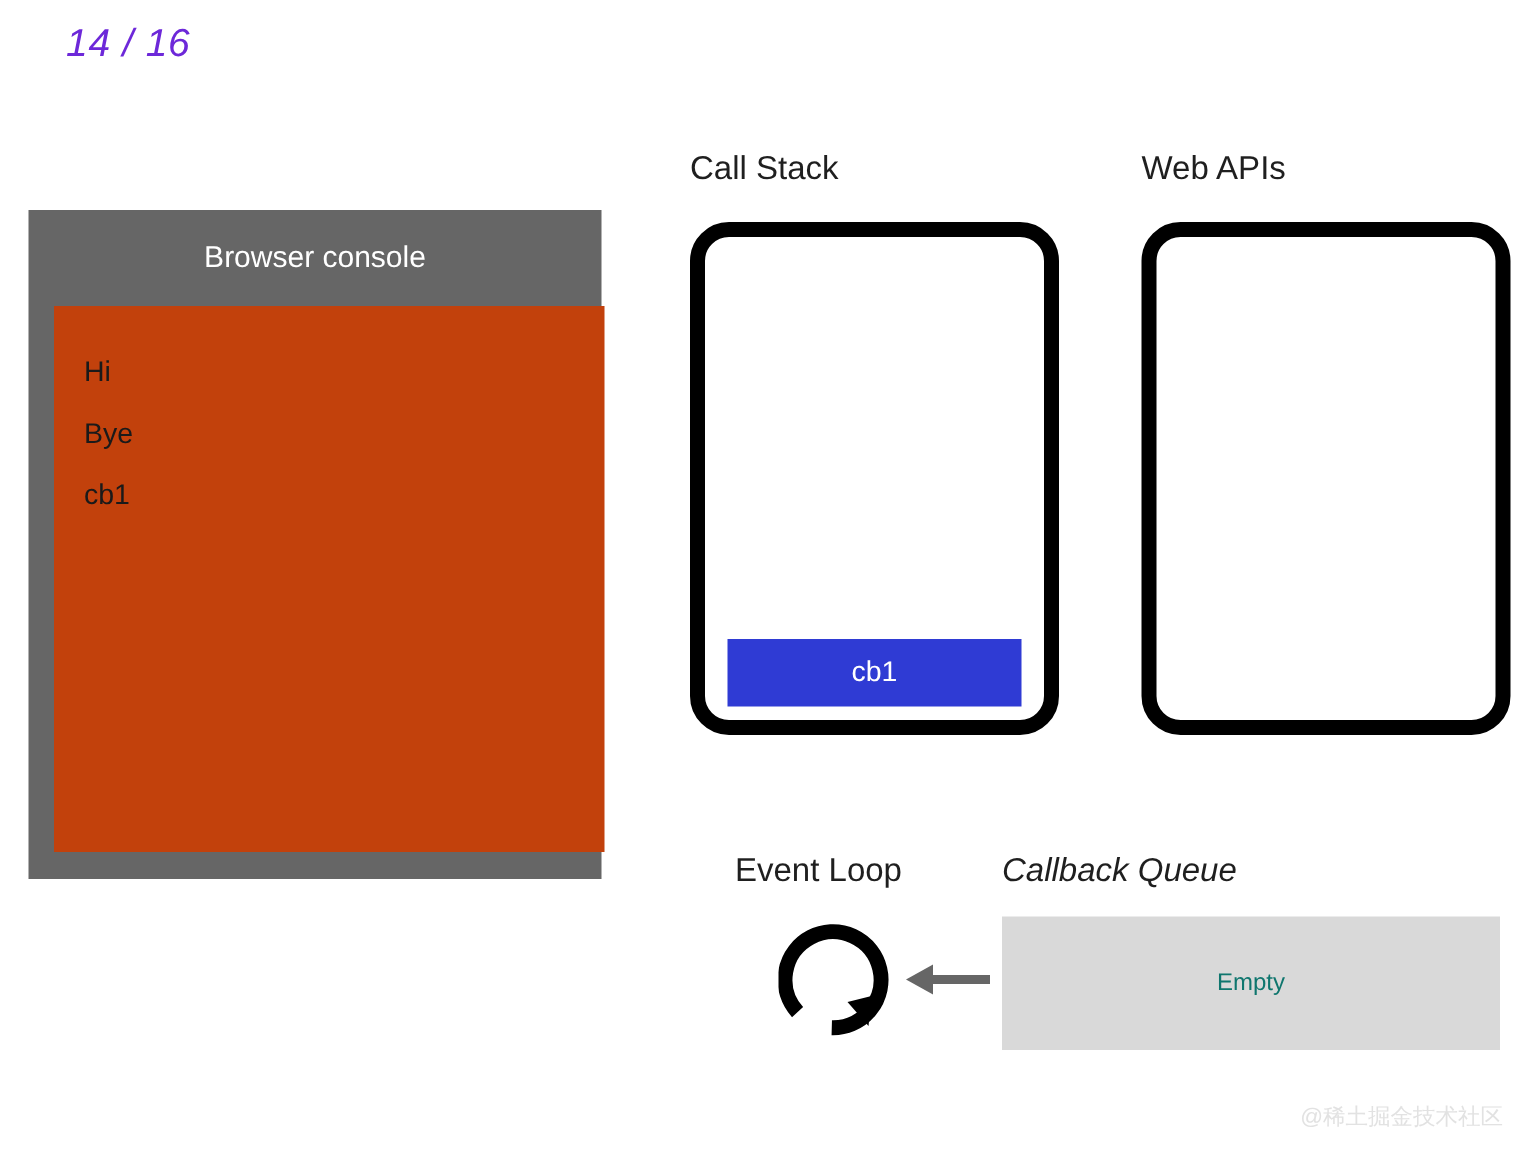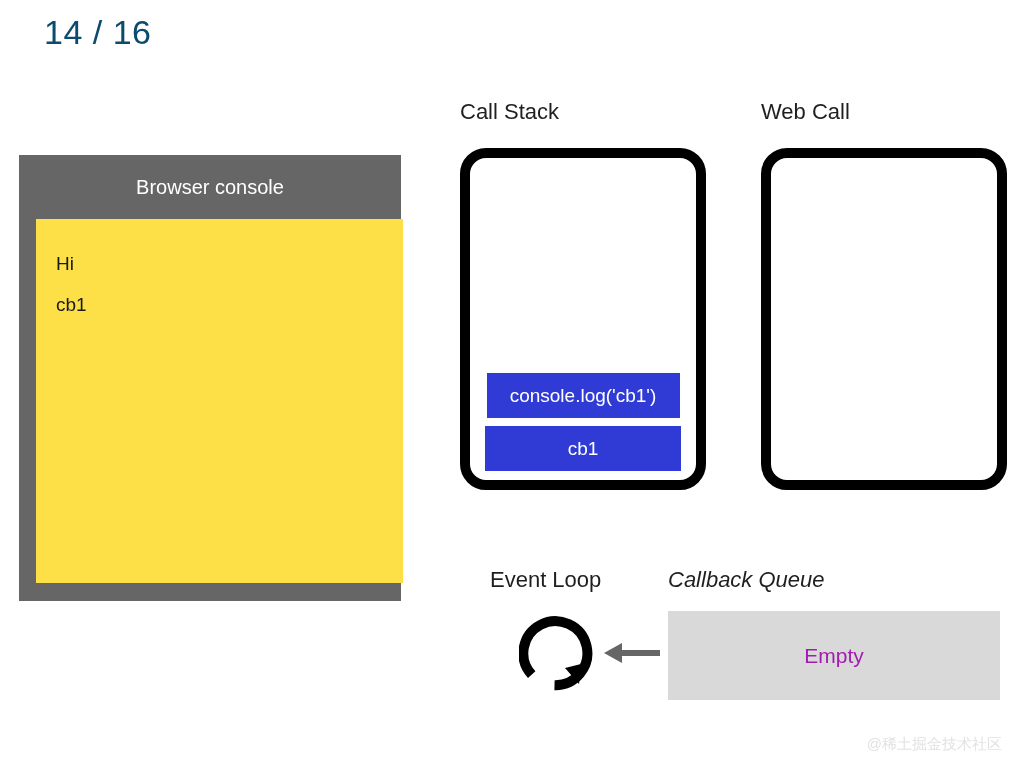--- a/index.html
+++ b/index.html
@@ -14,31 +14,32 @@
     overflow: hidden;
     font-family: "Liberation Sans", sans-serif;
     color: #202020;
   }
 
   
   #slide-counter {
     position: absolute;
     left: 44px;
     top: 13px;
-    font-size: 34px;
-    color: #0c4a6e;
+    font-size: 26px;
+    color: #6d28d9;
     letter-spacing: 0.5px;
     white-space: nowrap;
+    font-style: italic;
   }
 
   
   #browser-console {
     position: absolute;
     left: 19px;
-    top: 155px;
+    top: 140px;
     width: 382px;
     height: 446px;
     background: #666666;
     box-sizing: border-box;
   }
   #console-title {
     position: absolute;
     left: 0;
     top: 0;
     width: 100%;
@@ -47,21 +48,21 @@
     text-align: center;
     color: #ffffff;
     font-size: 20px;
   }
   #console-output {
     position: absolute;
     left: 17px;
     top: 64px;
     width: 367px;
     height: 364px;
-    background: #fde047;
+    background: #c2410c;
     box-sizing: border-box;
     padding: 24px 13px 0 20px;
     overflow: hidden;
   }
   .console-line {
     font-size: 19px;
     color: #1a1a1a;
     line-height: 41px;
     white-space: nowrap;
   }
@@ -160,22 +161,22 @@
   }
   #callback-queue-status {
     position: absolute;
     left: 0;
     top: 0;
     width: 100%;
     height: 100%;
     display: flex;
     align-items: center;
     justify-content: center;
-    font-size: 21px;
-    color: #a21caf;
+    font-size: 16px;
+    color: #0f766e;
   }
 
   
   #watermark {
     position: absolute;
     right: 22px;
     bottom: 14px;
     font-size: 15px;
     color: #e2e2e2;
     white-space: nowrap;
@@ -183,33 +184,33 @@
 </style>
 </head>
 <body>
 
 <div id="slide-counter">14 / 16</div>
 
 <div id="browser-console">
   <div id="console-title">Browser console</div>
   <div id="console-output">
     <div class="console-line">Hi</div>
+    <div class="console-line">Bye</div>
     <div class="console-line">cb1</div>
   </div>
 </div>
 
 <div class="panel-title" id="call-stack-title">Call Stack</div>
 <div class="rounded-box" id="call-stack-box">
   <div id="call-stack-frames">
-    <div class="stack-frame top">console.log('cb1')</div>
     <div class="stack-frame bottom">cb1</div>
   </div>
 </div>
 
-<div class="panel-title" id="web-apis-title">Web Call</div>
+<div class="panel-title" id="web-apis-title">Web APIs</div>
 <div class="rounded-box" id="web-apis-box"></div>
 
 <div class="panel-title" id="event-loop-title">Event Loop</div>
 <div id="event-loop-icon">
   <svg viewBox="0 0 76 80" width="76" height="80" aria-hidden="true">
     <path d="M 47 72
              A 32 32 0 1 0 22 70" fill="none" stroke="#000000" stroke-width="10" stroke-linecap="butt" transform="rotate(20 38 40)"></path>
     <polygon points="62,52 46,56 60,72" fill="#000000"></polygon>
   </svg>
 </div>

